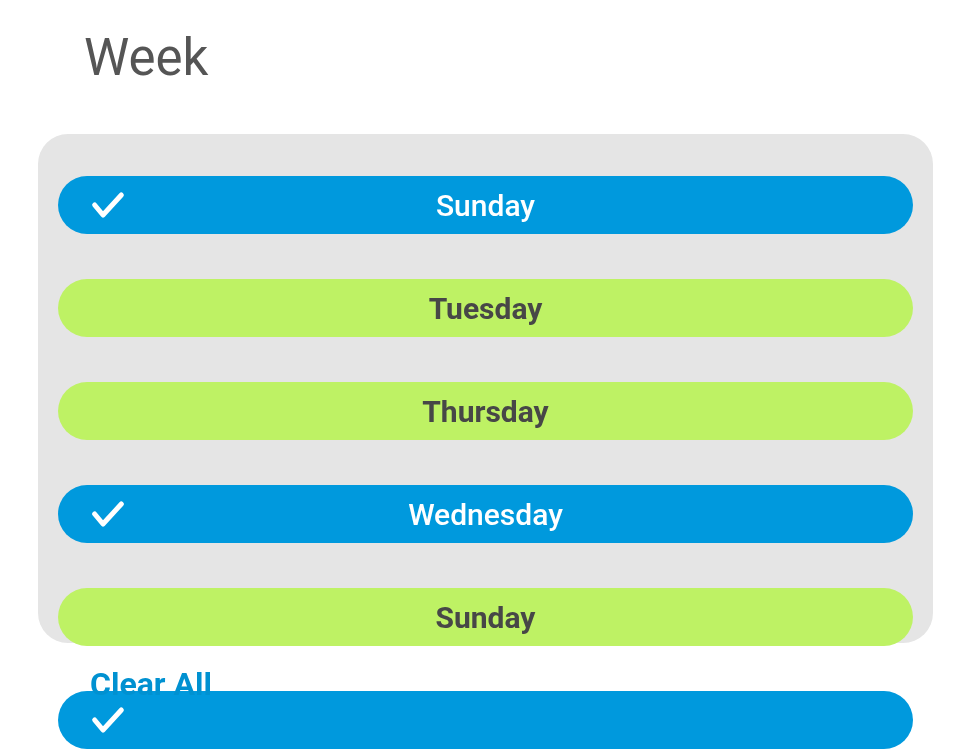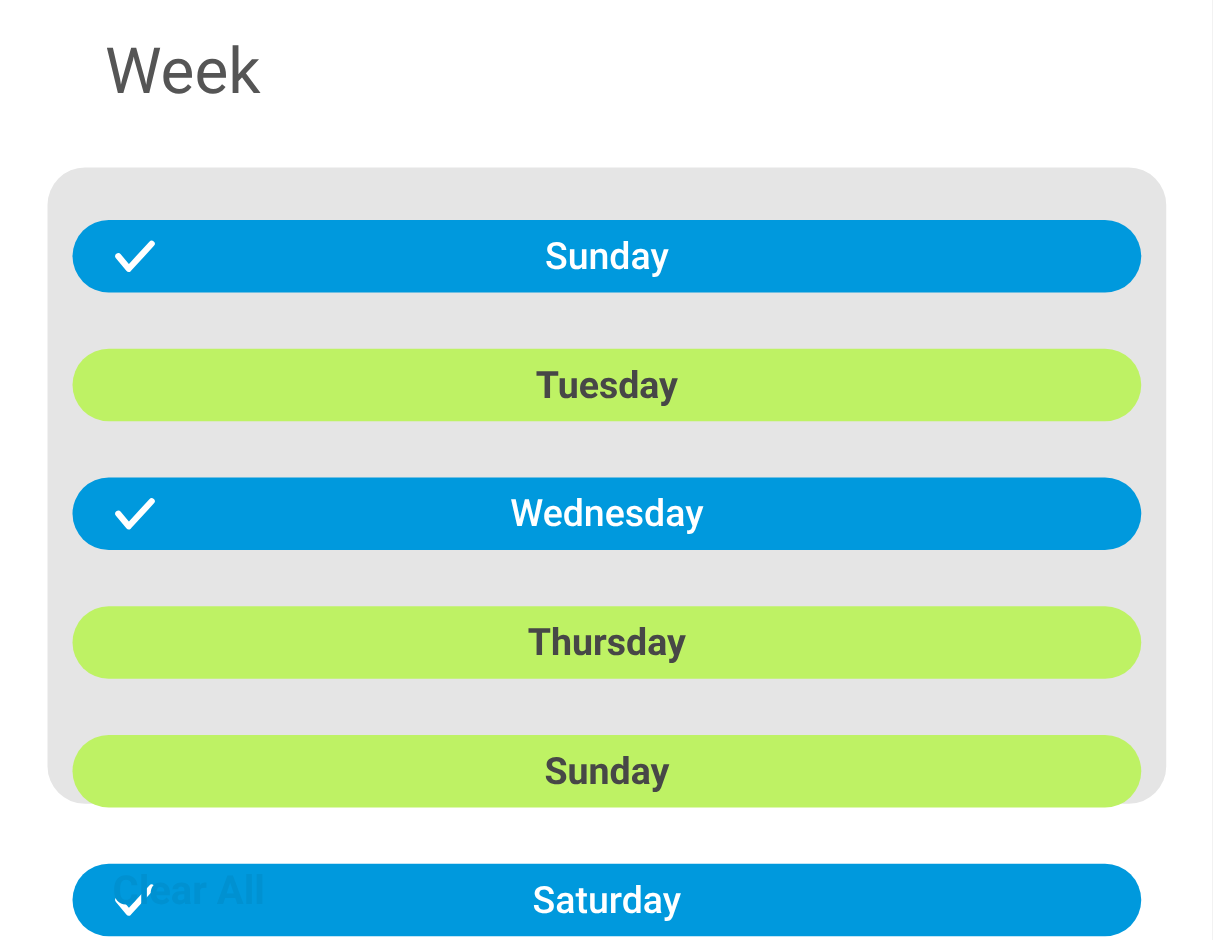--- a/index.html
+++ b/index.html
@@ -68,59 +68,57 @@
       justify-content: center;
     }
     .clear-all {
       position: absolute;
       top: 665px;
       left: 90px;
       font-size: 32px;
       font-weight: 700;
       color: #0091d1;
       cursor: pointer;
-      margin-top: 28px;
     }
   </style>
 </head>
 <body>
 
 <h1 class="page-title">Week</h1>
 
 <div class="card">
   <div class="grid" id="days-grid">
       <div class="day-chip selected">
         <span class="check-wrap">
           <svg viewBox="0 0 24 24" width="40" height="40" fill="none" stroke="white" stroke-width="3" stroke-linecap="round" stroke-linejoin="round">
             <polyline points="4 12 9 18 20 6"></polyline>
           </svg>
         </span>
         <span>Sunday</span>
       </div>
       <div class="day-chip unselected">
         <span>Tuesday</span>
       </div>
+      <div class="day-chip unselected">
+        <span>Thursday</span>
+      </div>
       <div class="day-chip selected">
         <span class="check-wrap">
           <svg viewBox="0 0 24 24" width="40" height="40" fill="none" stroke="white" stroke-width="3" stroke-linecap="round" stroke-linejoin="round">
             <polyline points="4 12 9 18 20 6"></polyline>
           </svg>
         </span>
         <span>Wednesday</span>
-      </div>
-      <div class="day-chip unselected">
-        <span>Thursday</span>
       </div>
       <div class="day-chip unselected">
         <span>Sunday</span>
       </div>
       <div class="day-chip selected">
         <span class="check-wrap">
           <svg viewBox="0 0 24 24" width="40" height="40" fill="none" stroke="white" stroke-width="3" stroke-linecap="round" stroke-linejoin="round">
             <polyline points="4 12 9 18 20 6"></polyline>
           </svg>
         </span>
-        <span>Saturday</span>
       </div>
     </div>
 </div>
 
 <div class="clear-all">Clear All</div>
 
 </body></html>

